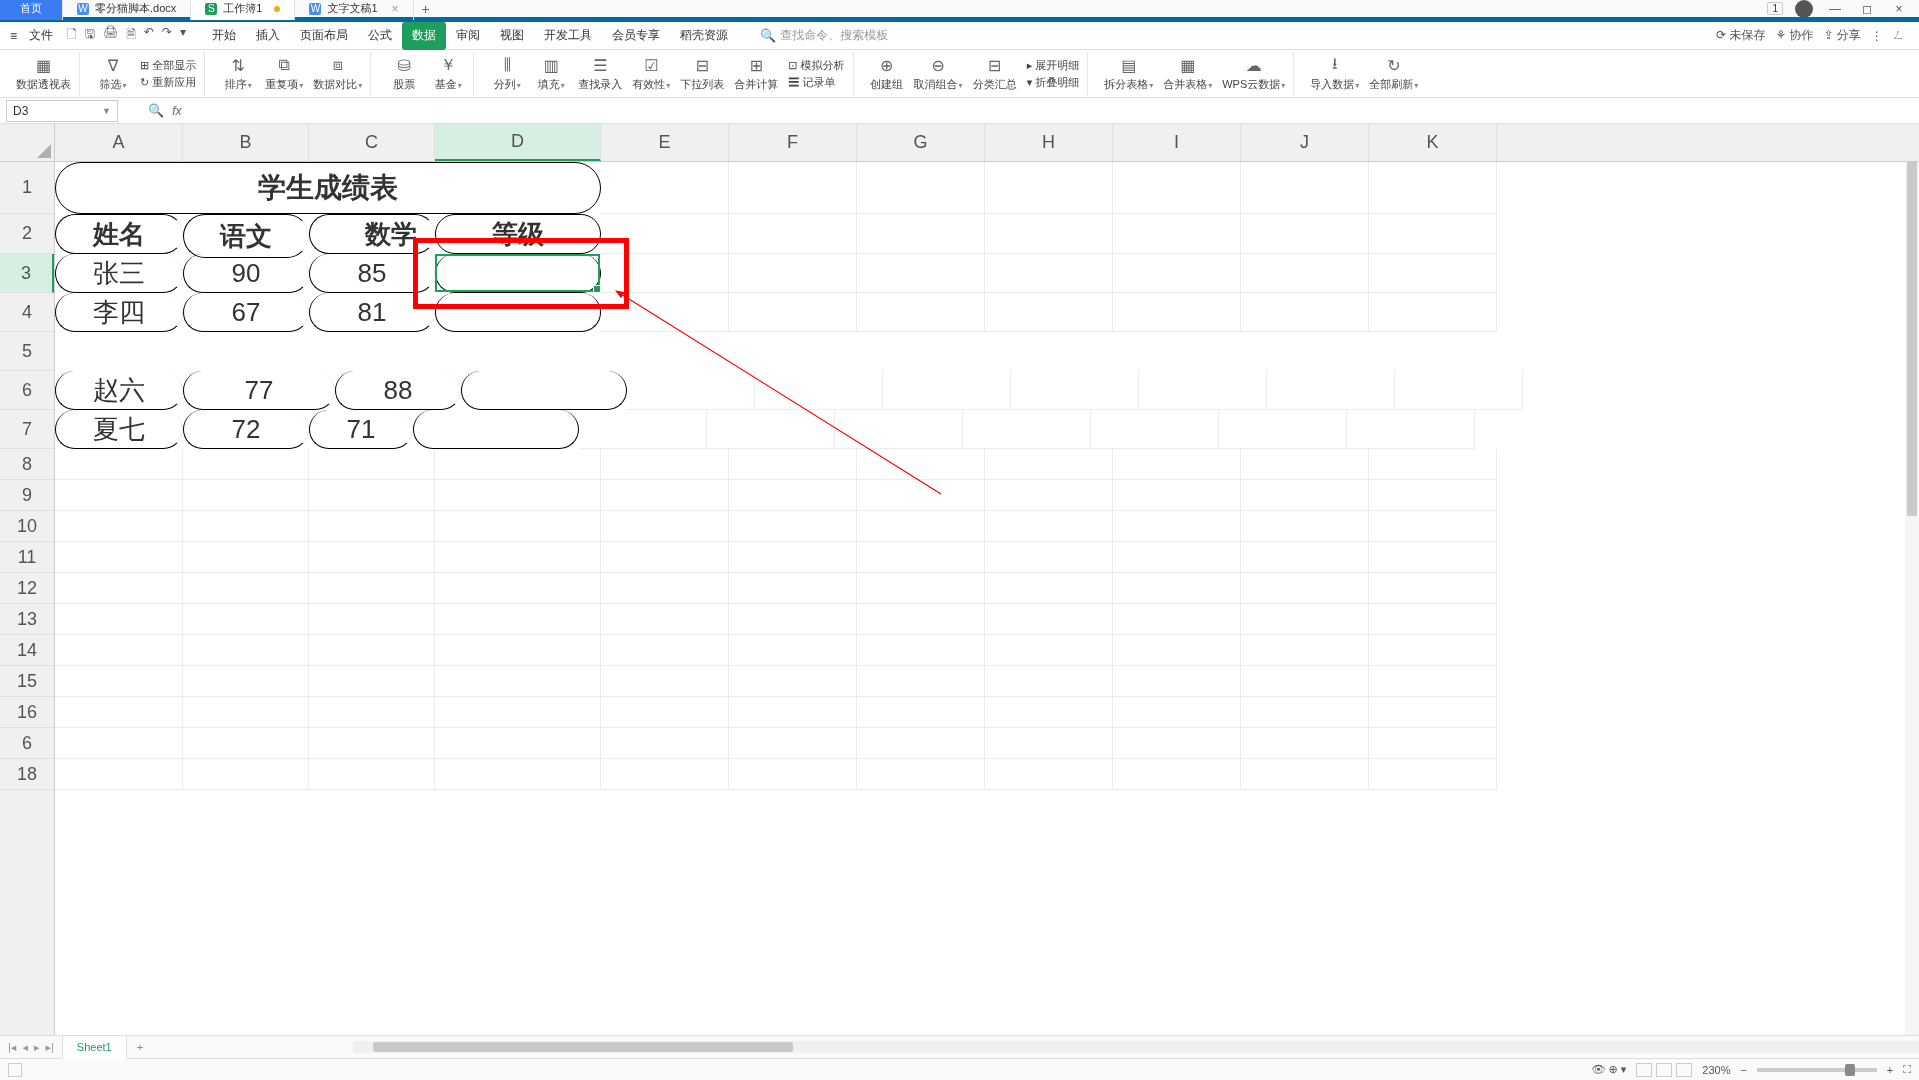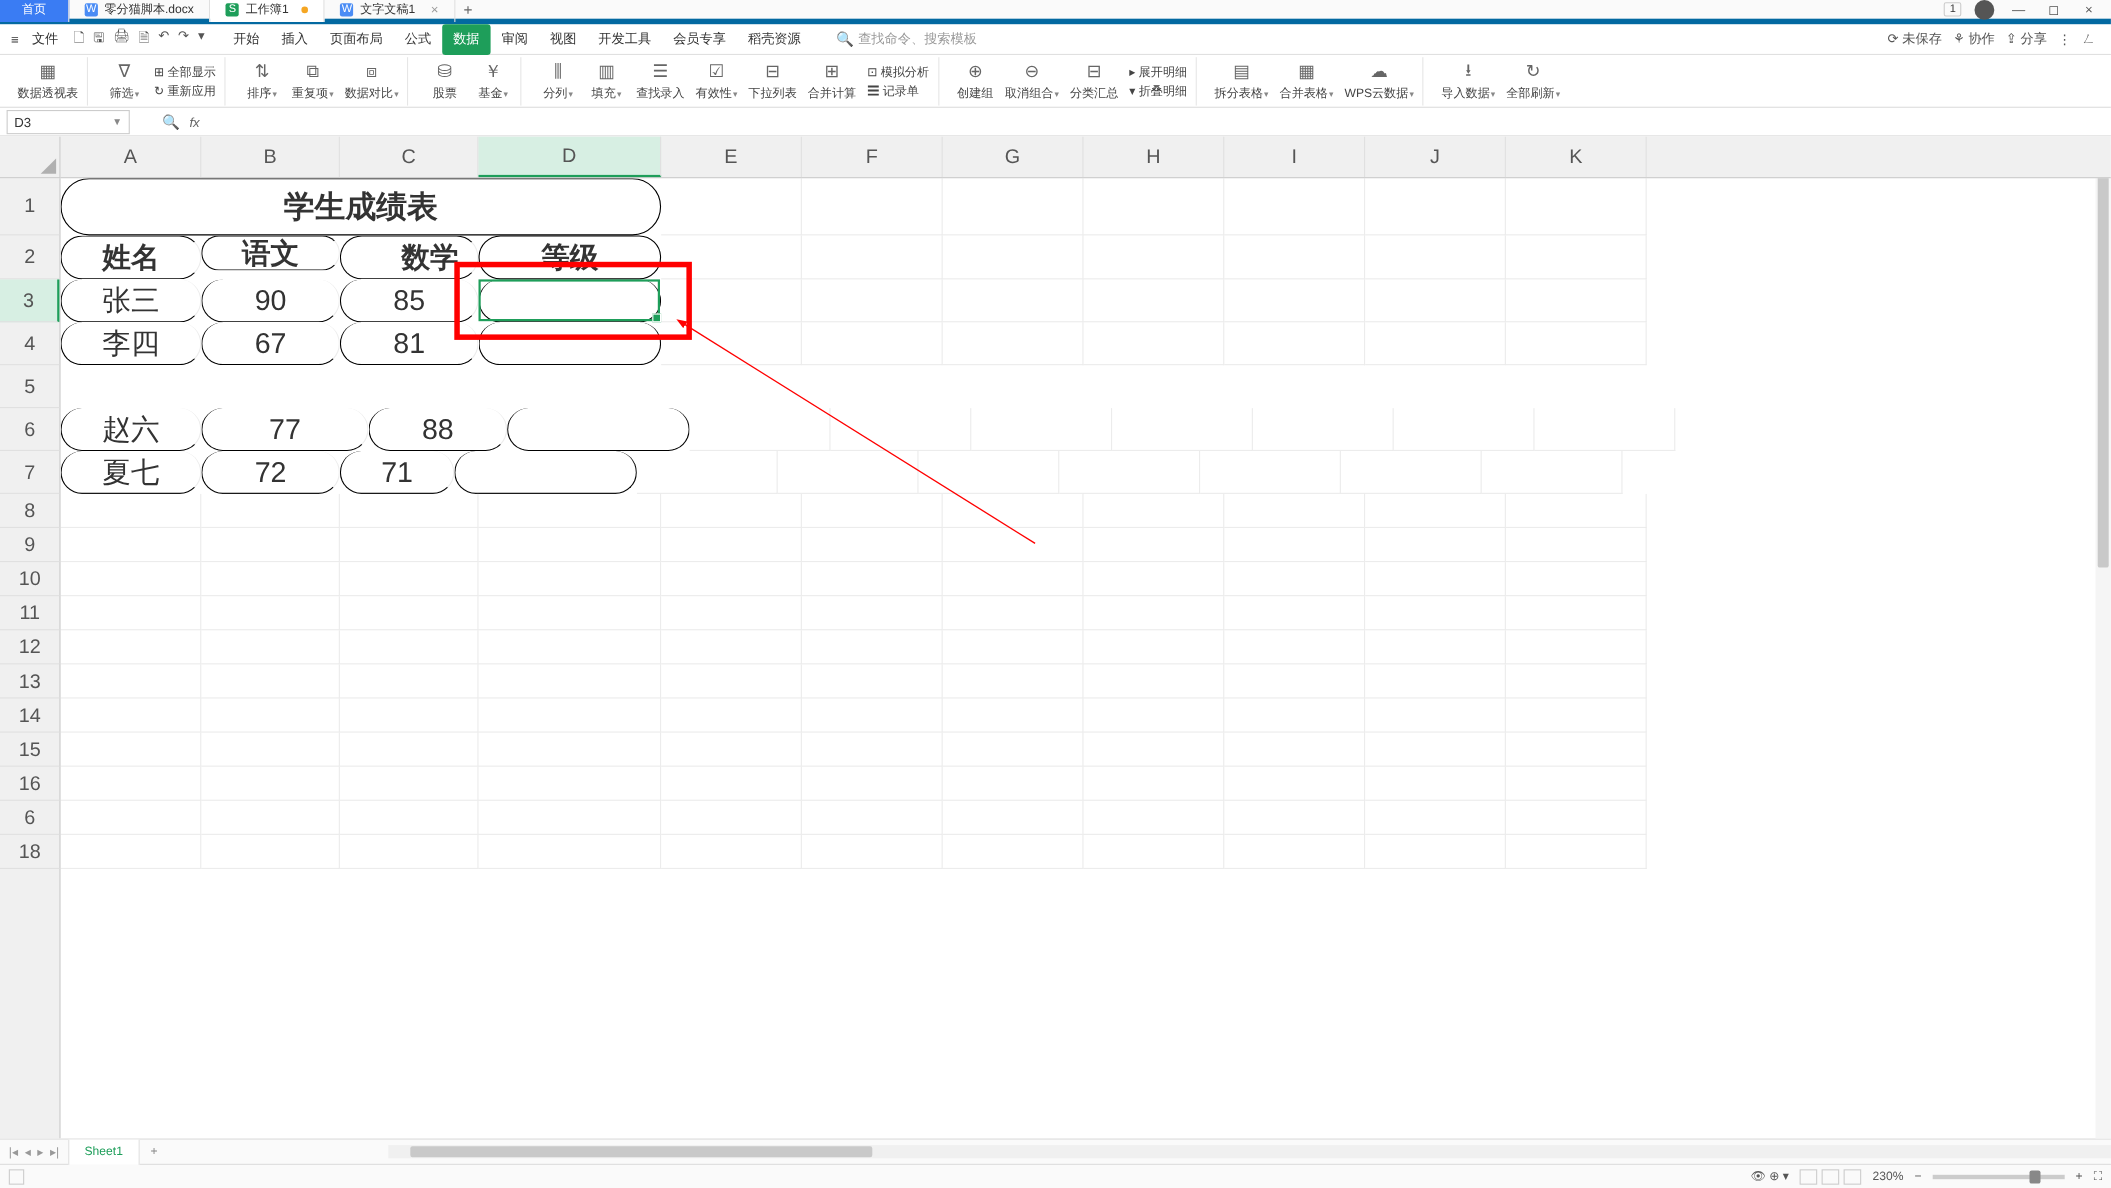--- a/index.html
+++ b/index.html
@@ -341,21 +341,21 @@
         <div class="cell" id="c_E1" style="width: 128px; height: 52px;"></div>
         <div class="cell" id="c_F1" style="width: 128px; height: 52px;"></div>
         <div class="cell" id="c_G1" style="width: 128px; height: 52px;"></div>
         <div class="cell" id="c_H1" style="width: 128px; height: 52px;"></div>
         <div class="cell" id="c_I1" style="width: 128px; height: 52px;"></div>
         <div class="cell" id="c_J1" style="width: 128px; height: 52px;"></div>
         <div class="cell" id="c_K1" style="width: 128px; height: 52px;"></div>
       </div>
       <div class="cell-row" style="top: 52px; height: 40px;">
         <div class="cell bold bd-t bd-b bd-l" id="c_A2" style="width: 128px; height: 40px; font-size: 26px;">姓名</div>
-        <div class="cell bold bd-t bd-b bd-l" id="c_B2" style="width: 126px; height: 32px; font-size: 26px;">语文</div>
+        <div class="cell bold bd-t bd-b bd-l" id="c_B2" style="width: 126px; height: 44px; font-size: 26px;">语文</div>
         <div class="cell bold bd-t bd-b bd-l" id="c_C2" style="width: 126px; height: 40px; font-size: 26px; padding-left: 38px;">数学</div>
         <div class="cell bold bd-t bd-b bd-l bd-r" id="c_D2" style="width: 166px; height: 40px; font-size: 26px;">等级</div>
         <div class="cell" id="c_E2" style="width: 128px; height: 40px;"></div>
         <div class="cell" id="c_F2" style="width: 128px; height: 40px;"></div>
         <div class="cell" id="c_G2" style="width: 128px; height: 40px;"></div>
         <div class="cell" id="c_H2" style="width: 128px; height: 40px;"></div>
         <div class="cell" id="c_I2" style="width: 128px; height: 40px;"></div>
         <div class="cell" id="c_J2" style="width: 128px; height: 40px;"></div>
         <div class="cell" id="c_K2" style="width: 128px; height: 40px;"></div>
       </div>

